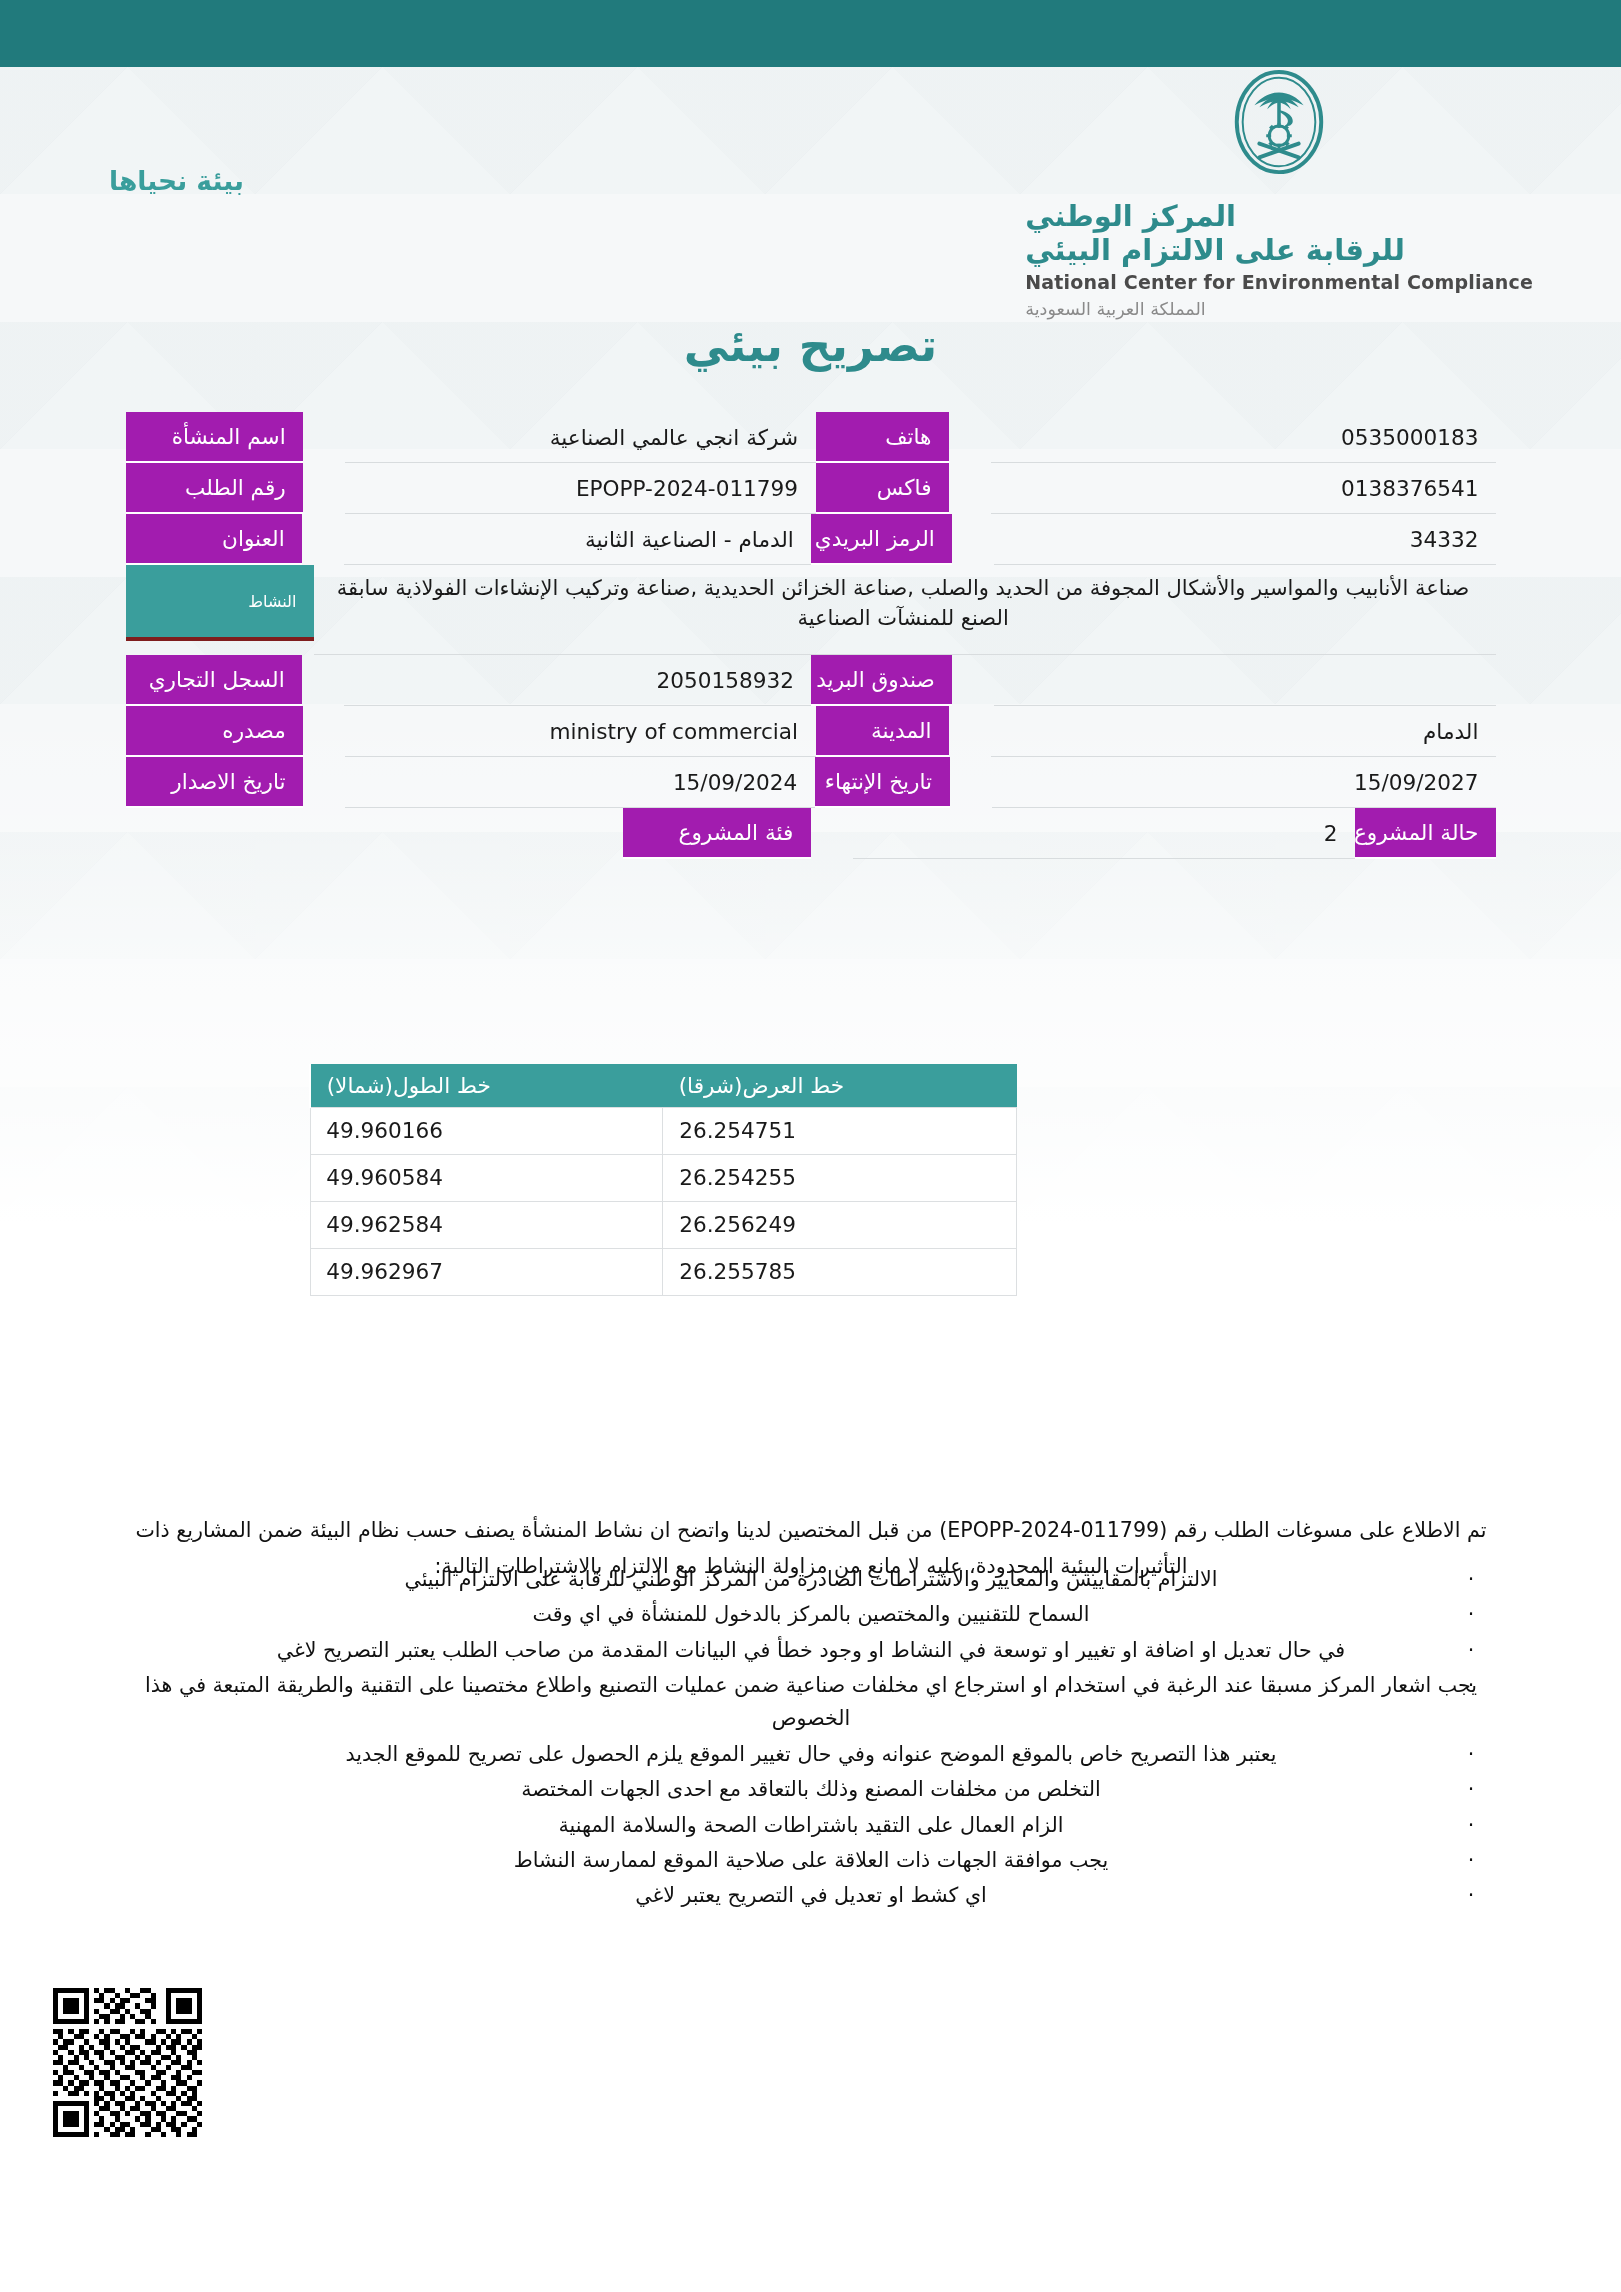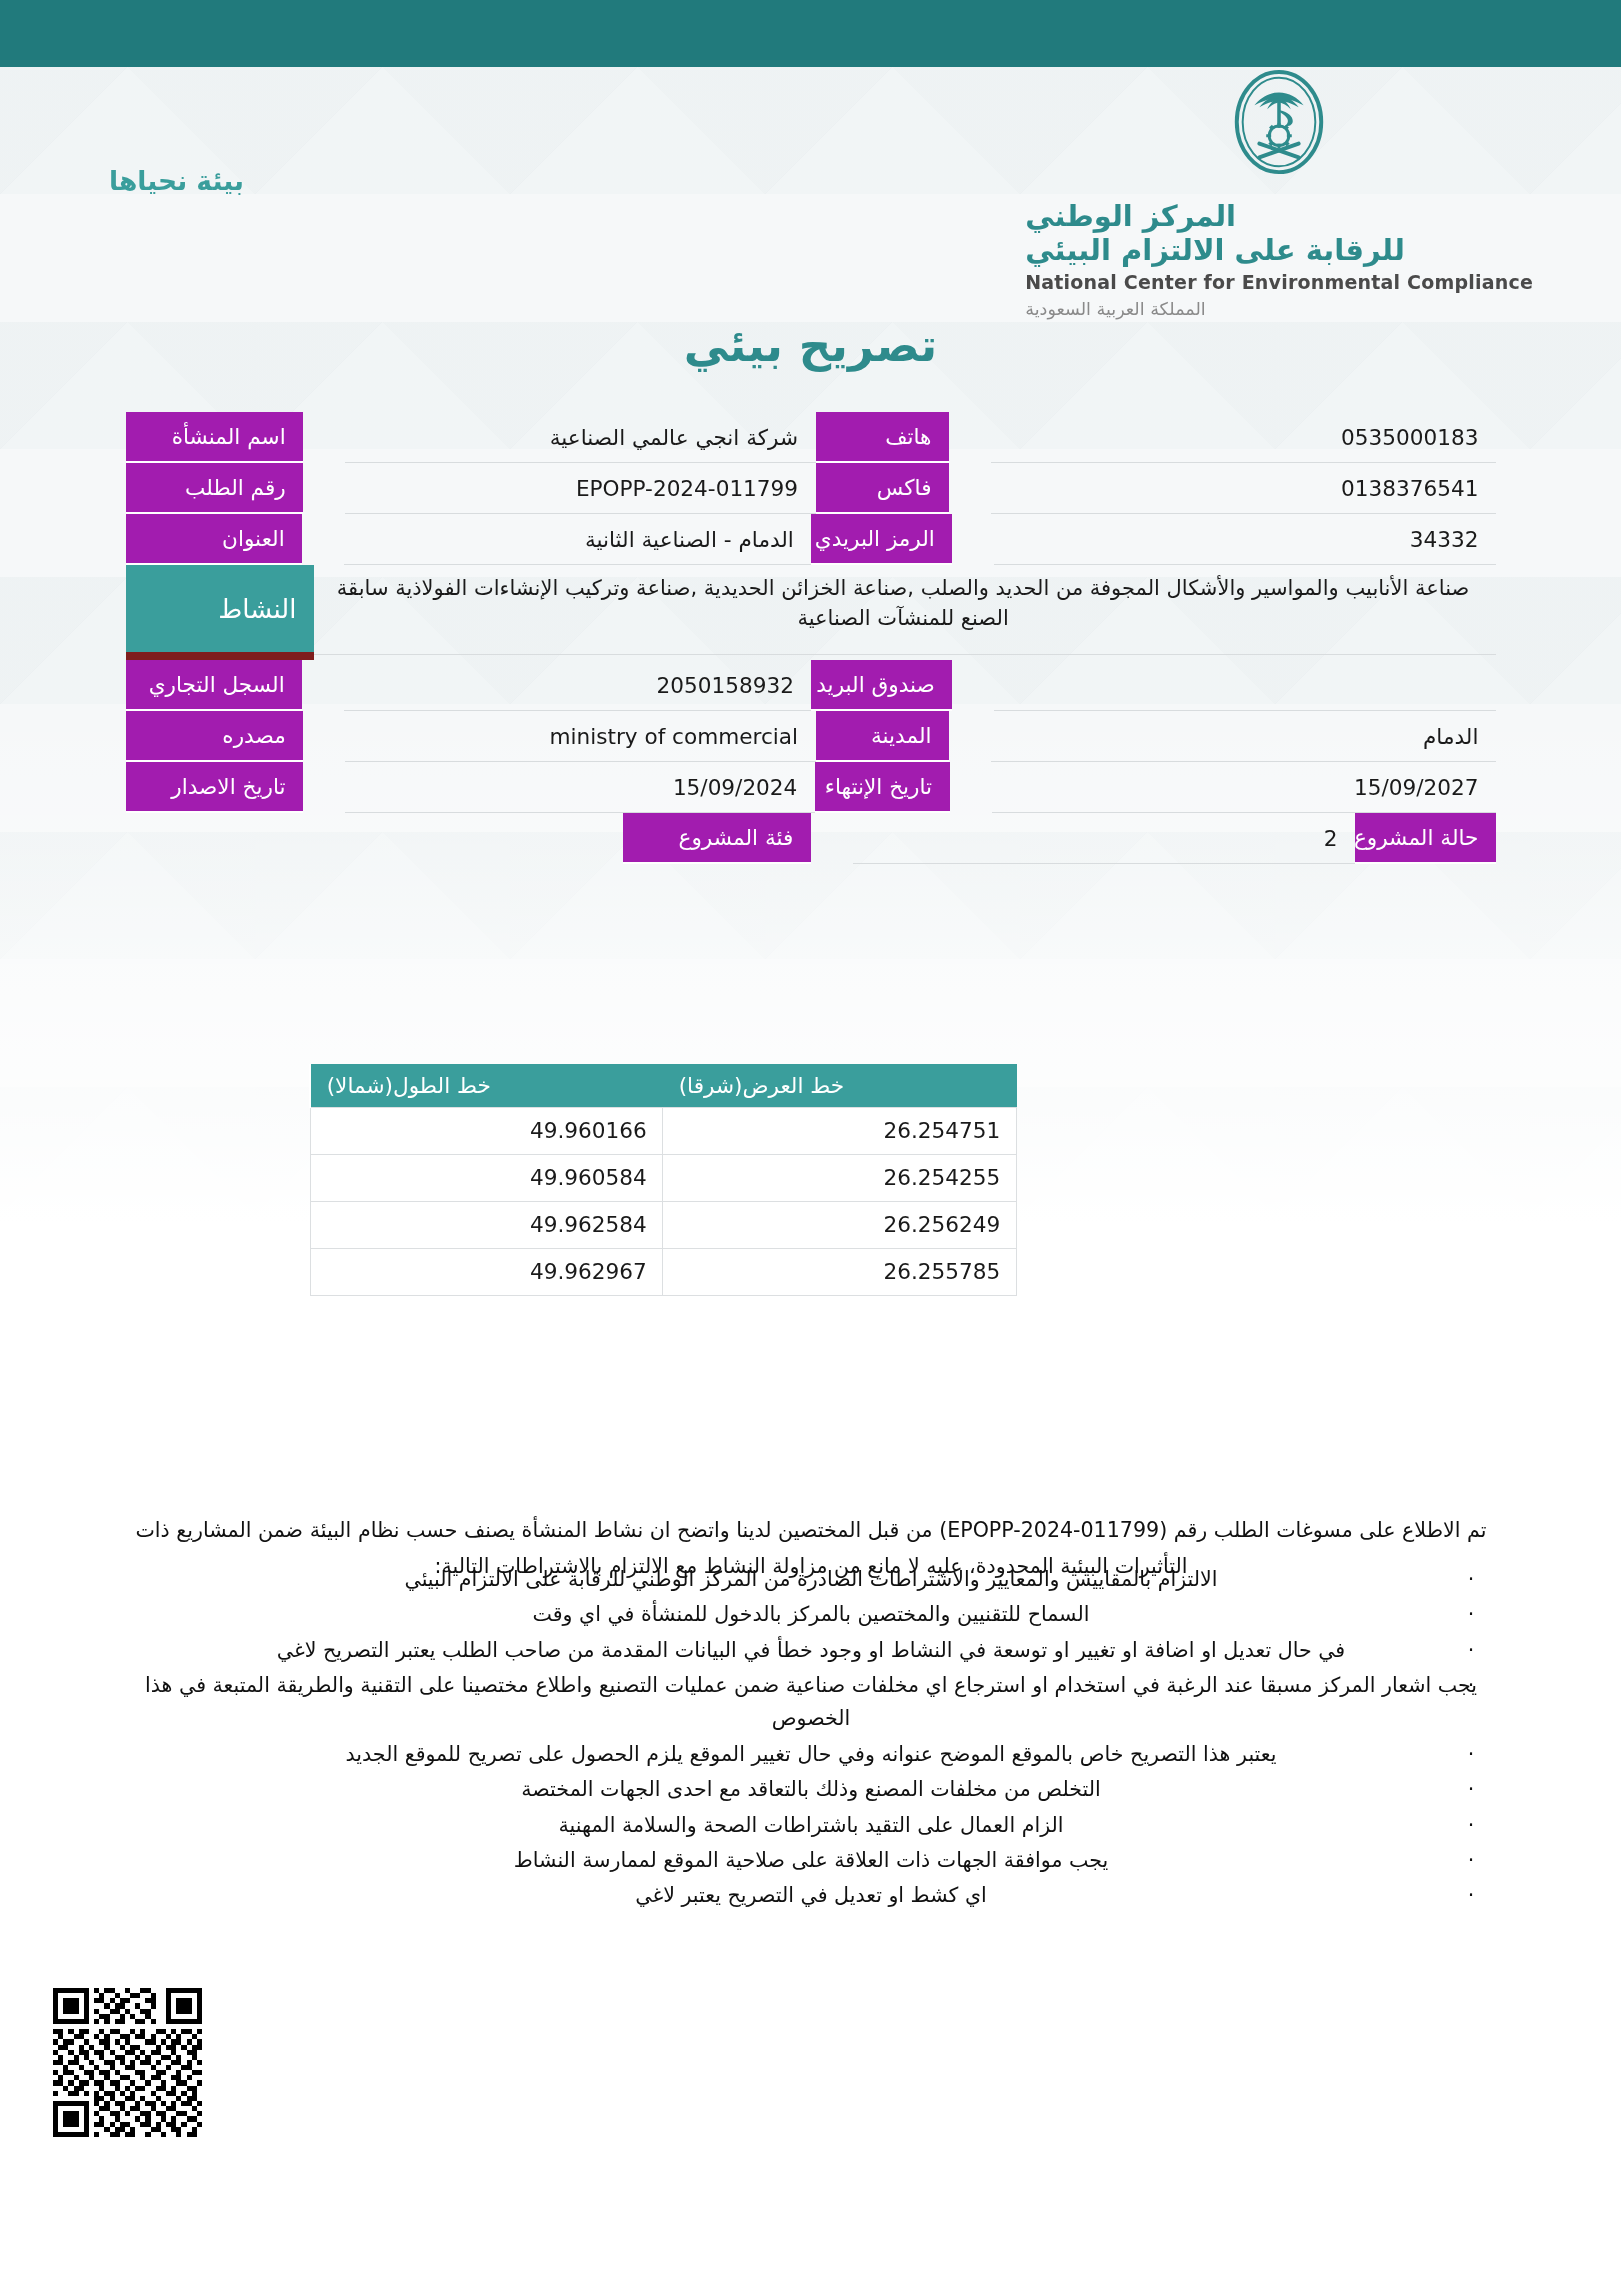--- a/index.html
+++ b/index.html
@@ -176,27 +176,27 @@
   .w-lbl-l { width: 141px; }
   .w-val-l { width: 539px; }
 
   .h-std { height: 51px; }
 
   
   .irow-activity { display: flex; flex-direction: row; width: 100%; }
   .activity-lbl {
     background: #3a9e9c;
     color: #ffffff;
-    font-size: 26px;
+    font-size: 16px;
     width: 188px;
-    height: 95px;
+    height: 76px;
     display: flex;
     align-items: center;
     padding: 0 17.6px 0 9.8px;
-    border-bottom: 8px solid #7f1d1d;
+    border-bottom: 4px solid #7f1d1d;
     direction: rtl;
   }
   .activity-val {
     width: 1182px;
     height: 90px;
     color: #1a1a1a;
     font-size: 21px;
     line-height: 1.45;
     padding: 7.8px 17.6px 0 13.7px;
     border-bottom: 1px solid #d8dcde;
@@ -222,21 +222,21 @@
     text-align: left;
     padding: 0 15.7px;
     border-left: 2px solid #ffffff;
   }
   .coords th:first-child { border-left: none; }
   .coords td {
     background: #ffffff;
     color: #1a1a1a;
     font-size: 21.6px;
     height: 47px;
-    text-align: right;
+    text-align: left;
     padding: 0 15.7px;
     border: 1px solid #dcdfe1;
   }
 
   
   .para {
     position: absolute;
     top: 1512px;
     right: 125px;
     width: 1370px;

